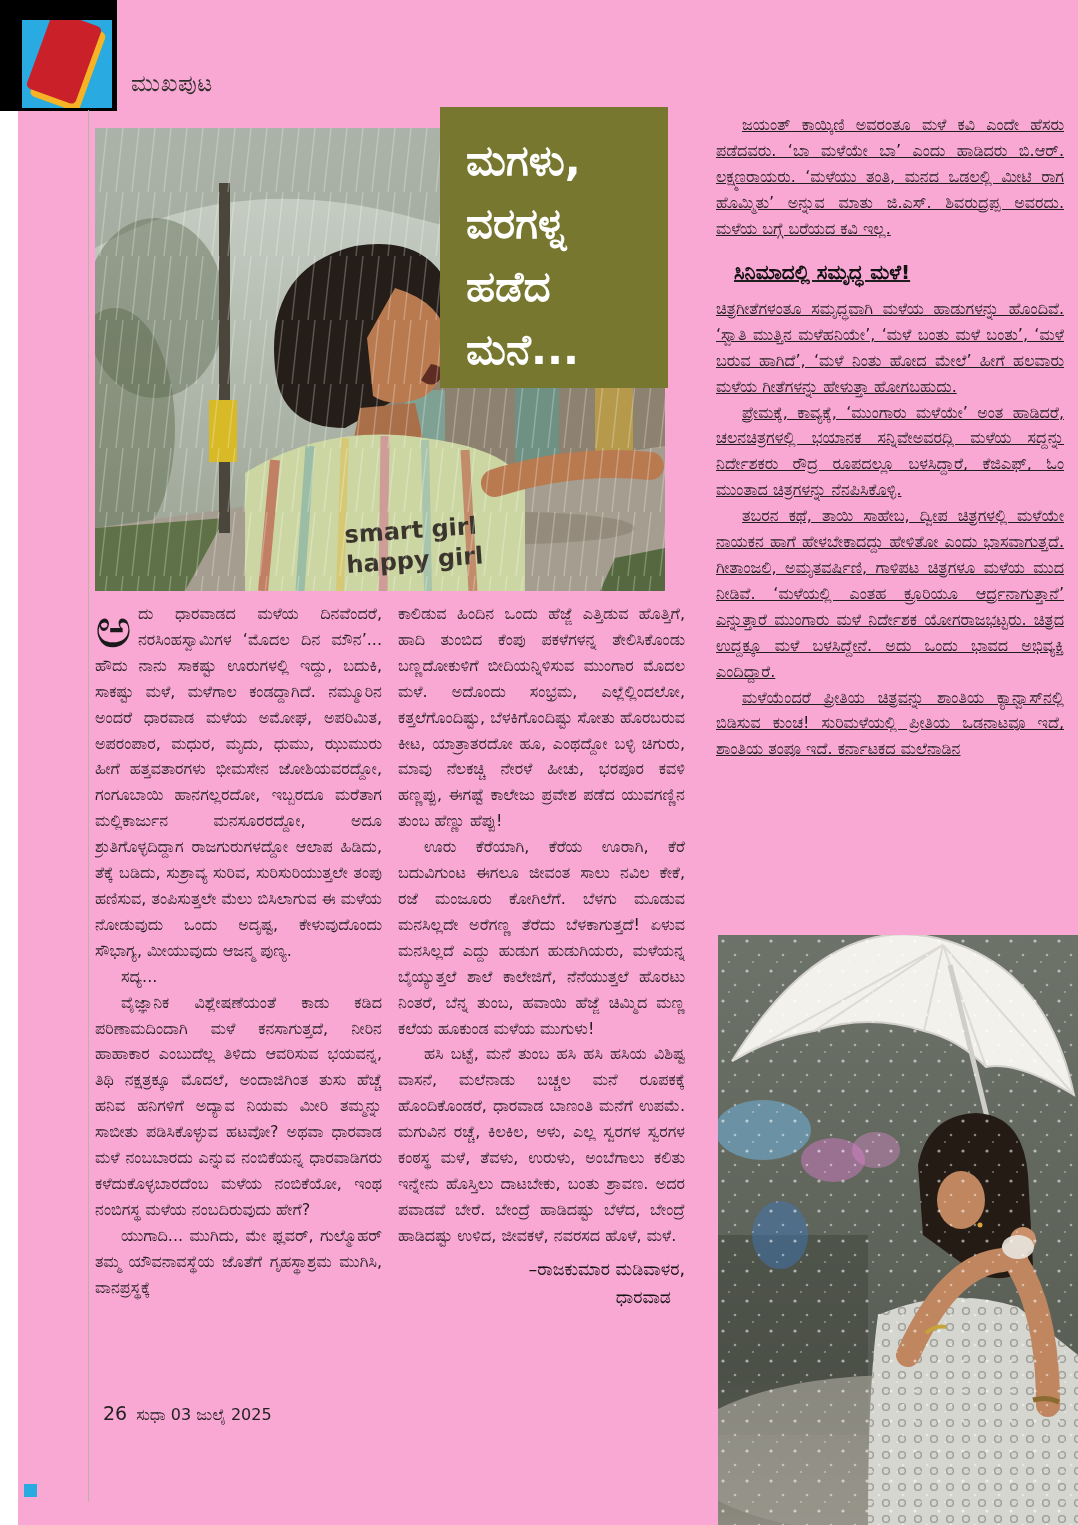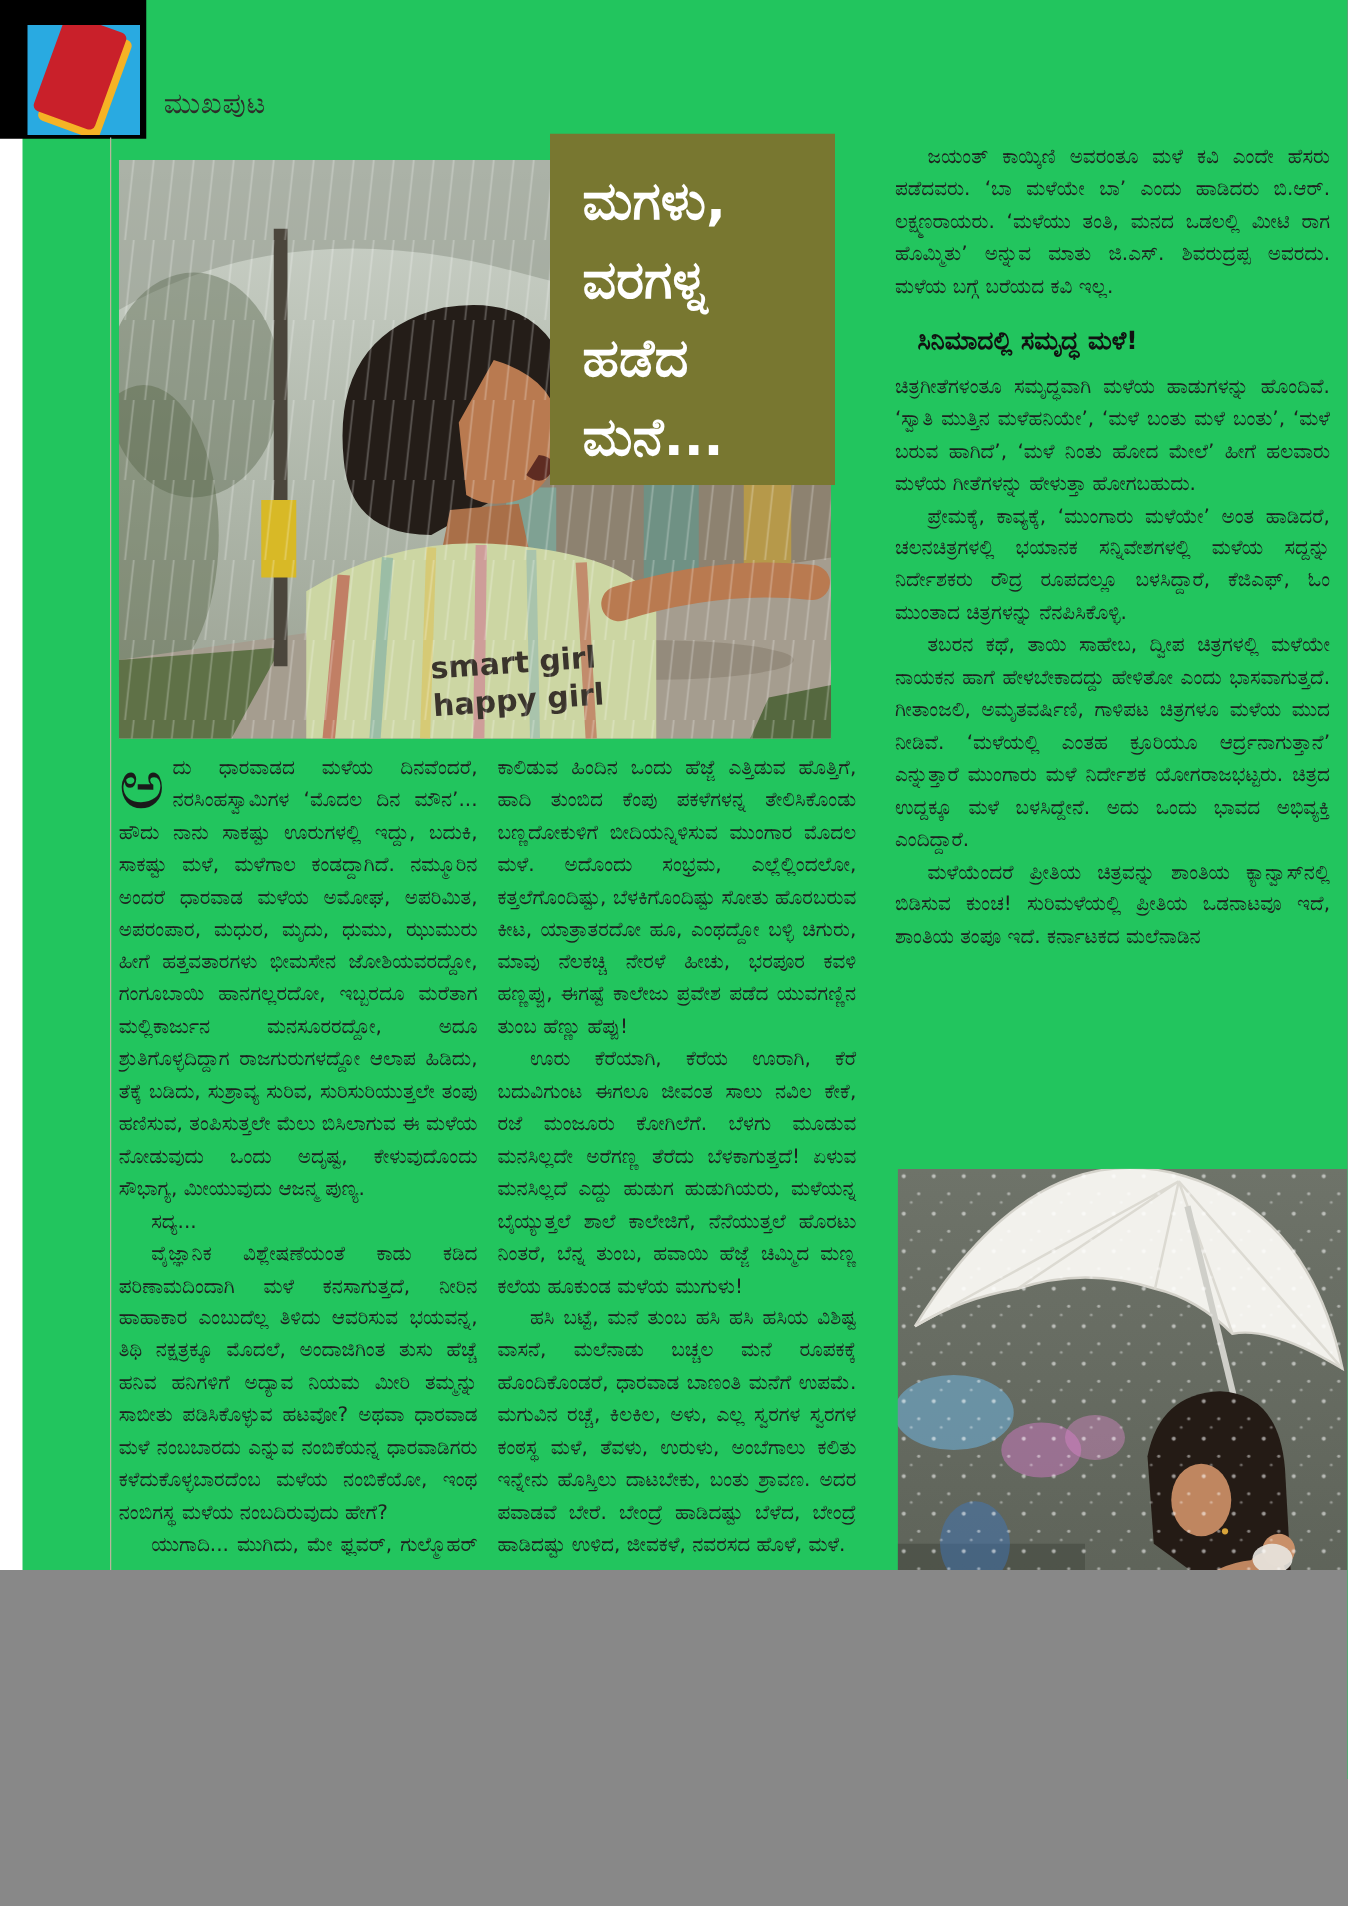--- a/index.html
+++ b/index.html
@@ -1,20 +1,20 @@
 <!DOCTYPE html>
 <html><head>
 <meta charset="utf-8">
 <style>
   * { margin:0; padding:0; box-sizing:border-box; }
   html,body { background:#888; }
   body { font-family:"DejaVu Sans","Liberation Sans",sans-serif; }
   .page {
-    position:relative; width:1078px; height:1256px;
-    background:#22c55e; overflow:hidden; margin:0 auto;
+    position:relative; width:1078px; height:1525px;
+    background:#f9a8d4; overflow:hidden; margin:0 auto;
   }
   .left-strip { position:absolute; left:0; top:0; width:18px; height:1525px; background:#ffffff; }
   .logo-block { position:absolute; left:0; top:0; width:117px; height:111px; background:#000; }
   .logo-blue  { position:absolute; left:22px; top:20px; width:90px; height:88px; background:#29aae1; }
   .logo-blue svg { display:block; }
   .section-label { position:absolute; left:131px; top:70px; font-size:23px; color:#2e2e2a; letter-spacing:.5px; }
   .vrule { position:absolute; left:88px; top:110px; width:1px; height:1392px; background:#b7b69d; }
 
   .hero-photo { position:absolute; left:95px; top:128px; width:570px; height:463px; overflow:hidden; }
   .hero-photo svg { display:block; }
@@ -28,21 +28,21 @@
   .body-cols { position:absolute; left:95px; top:601px; width:590px; height:798px; display:flex; gap:16px; overflow:hidden; }
   .col { width:287px; font-size:16px; line-height:1.62; color:#1f1f1f; text-align:justify; }
   .para { text-indent:26px; margin:0; }
   .para.noindent { text-indent:0; }
   .dropcap { float:left; font-size:56px; line-height:46px; padding:4px 6px 0 0; color:#1a1a1a; }
 
   .byline { margin-top:6px; text-align:right; font-weight:normal; font-size:17.5px; color:#141414; }
   .byline .place { padding-right:14px; }
 
   .rail { position:absolute; left:716px; top:112px; width:348px; height:820px; overflow:hidden;
-          font-size:16px; line-height:1.62; color:#1f1f1f; text-align:justify; }
+          font-size:16px; line-height:1.62; color:#1f1f1f; text-align:justify;text-decoration:underline; }
   .rail-heading { font-weight:bold; font-size:20px; margin:14px 18px 8px; text-align:left; color:#111; }
 
   .photo2 { position:absolute; left:718px; top:935px; width:360px; height:590px; overflow:hidden; }
   .photo2 svg { display:block; }
 
   .footer { position:absolute; left:103px; top:1402px; display:flex; align-items:baseline; gap:9px; color:#222; }
   .footer .pageno { font-weight:normal; font-size:19px; }
   .footer .issue  { font-size:16px; }
   .corner-dot { position:absolute; left:24px; top:1484px; width:13px; height:13px; background:#29aae1; }
 </style>
@@ -142,21 +142,21 @@
         <div>–ರಾಜಕುಮಾರ ಮಡಿವಾಳರ,</div>
         <div class="place">ಧಾರವಾಡ</div>
       </div>
     </div>
   </div>
 
   <div class="rail">
     <p class="para">ಜಯಂತ್ ಕಾಯ್ಕಿಣಿ ಅವರಂತೂ ಮಳೆ ಕವಿ ಎಂದೇ ಹೆಸರು ಪಡೆದವರು. ‘ಬಾ ಮಳೆಯೇ ಬಾ’ ಎಂದು ಹಾಡಿದರು ಬಿ.ಆರ್. ಲಕ್ಷ್ಮಣರಾಯರು. ‘ಮಳೆಯು ತಂತಿ, ಮನದ ಒಡಲಲ್ಲಿ ಮೀಟಿ ರಾಗ ಹೊಮ್ಮಿತು’ ಅನ್ನುವ ಮಾತು ಜಿ.ಎಸ್. ಶಿವರುದ್ರಪ್ಪ ಅವರದು. ಮಳೆಯ ಬಗ್ಗೆ ಬರೆಯದ ಕವಿ ಇಲ್ಲ.</p>
     <div class="rail-heading">ಸಿನಿಮಾದಲ್ಲಿ ಸಮೃದ್ಧ ಮಳೆ!</div>
     <p class="para noindent">ಚಿತ್ರಗೀತೆಗಳಂತೂ ಸಮೃದ್ಧವಾಗಿ ಮಳೆಯ ಹಾಡುಗಳನ್ನು ಹೊಂದಿವೆ. ‘ಸ್ವಾತಿ ಮುತ್ತಿನ ಮಳೆಹನಿಯೇ’, ‘ಮಳೆ ಬಂತು ಮಳೆ ಬಂತು’, ‘ಮಳೆ ಬರುವ ಹಾಗಿದೆ’, ‘ಮಳೆ ನಿಂತು ಹೋದ ಮೇಲೆ’ ಹೀಗೆ ಹಲವಾರು ಮಳೆಯ ಗೀತೆಗಳನ್ನು ಹೇಳುತ್ತಾ ಹೋಗಬಹುದು.</p>
-    <p class="para">ಪ್ರೇಮಕ್ಕೆ, ಕಾವ್ಯಕ್ಕೆ, ‘ಮುಂಗಾರು ಮಳೆಯೇ’ ಅಂತ ಹಾಡಿದರೆ, ಚಲನಚಿತ್ರಗಳಲ್ಲಿ ಭಯಾನಕ ಸನ್ನಿವೇಶಗಳಲ್ಲಿ ಮಳೆಯ ಸದ್ದನ್ನು ನಿರ್ದೇಶಕರು ರೌದ್ರ ರೂಪದಲ್ಲೂ ಬಳಸಿದ್ದಾರೆ, ಕೆಜಿಎಫ್, ಓಂ ಮುಂತಾದ ಚಿತ್ರಗಳನ್ನು ನೆನಪಿಸಿಕೊಳ್ಳಿ.</p>
+    <p class="para">ಪ್ರೇಮಕ್ಕೆ, ಕಾವ್ಯಕ್ಕೆ, ‘ಮುಂಗಾರು ಮಳೆಯೇ’ ಅಂತ ಹಾಡಿದರೆ, ಚಲನಚಿತ್ರಗಳಲ್ಲಿ ಭಯಾನಕ ಸನ್ನಿವೇಅವರದ್ಲಿ ಮಳೆಯ ಸದ್ದನ್ನು ನಿರ್ದೇಶಕರು ರೌದ್ರ ರೂಪದಲ್ಲೂ ಬಳಸಿದ್ದಾರೆ, ಕೆಜಿಎಫ್, ಓಂ ಮುಂತಾದ ಚಿತ್ರಗಳನ್ನು ನೆನಪಿಸಿಕೊಳ್ಳಿ.</p>
     <p class="para">ತಬರನ ಕಥೆ, ತಾಯಿ ಸಾಹೇಬ, ದ್ವೀಪ ಚಿತ್ರಗಳಲ್ಲಿ ಮಳೆಯೇ ನಾಯಕನ ಹಾಗೆ ಹೇಳಬೇಕಾದದ್ದು ಹೇಳಿತೋ ಎಂದು ಭಾಸವಾಗುತ್ತದೆ. ಗೀತಾಂಜಲಿ, ಅಮೃತವರ್ಷಿಣಿ, ಗಾಳಿಪಟ ಚಿತ್ರಗಳೂ ಮಳೆಯ ಮುದ ನೀಡಿವೆ. ‘ಮಳೆಯಲ್ಲಿ ಎಂತಹ ಕ್ರೂರಿಯೂ ಆರ್ದ್ರನಾಗುತ್ತಾನೆ’ ಎನ್ನುತ್ತಾರೆ ಮುಂಗಾರು ಮಳೆ ನಿರ್ದೇಶಕ ಯೋಗರಾಜಭಟ್ಟರು. ಚಿತ್ರದ ಉದ್ದಕ್ಕೂ ಮಳೆ ಬಳಸಿದ್ದೇನೆ. ಅದು ಒಂದು ಭಾವದ ಅಭಿವ್ಯಕ್ತಿ ಎಂದಿದ್ದಾರೆ.</p>
     <p class="para">ಮಳೆಯೆಂದರೆ ಪ್ರೀತಿಯ ಚಿತ್ರವನ್ನು ಶಾಂತಿಯ ಕ್ಯಾನ್ವಾಸ್‌ನಲ್ಲಿ ಬಿಡಿಸುವ ಕುಂಚ! ಸುರಿಮಳೆಯಲ್ಲಿ ಪ್ರೀತಿಯ ಒಡನಾಟವೂ ಇದೆ, ಶಾಂತಿಯ ತಂಪೂ ಇದೆ. ಕರ್ನಾಟಕದ ಮಲೆನಾಡಿನ</p>
   </div>
 
   <div class="photo2">
     <svg width="360" height="590" viewBox="0 0 360 590">
       <defs>
         <linearGradient id="bg2" x1="0" y1="0" x2="0" y2="1">
           <stop offset="0" stop-color="#6e7369"></stop>
             <stop offset="0.75" stop-color="#595e54"></stop>

